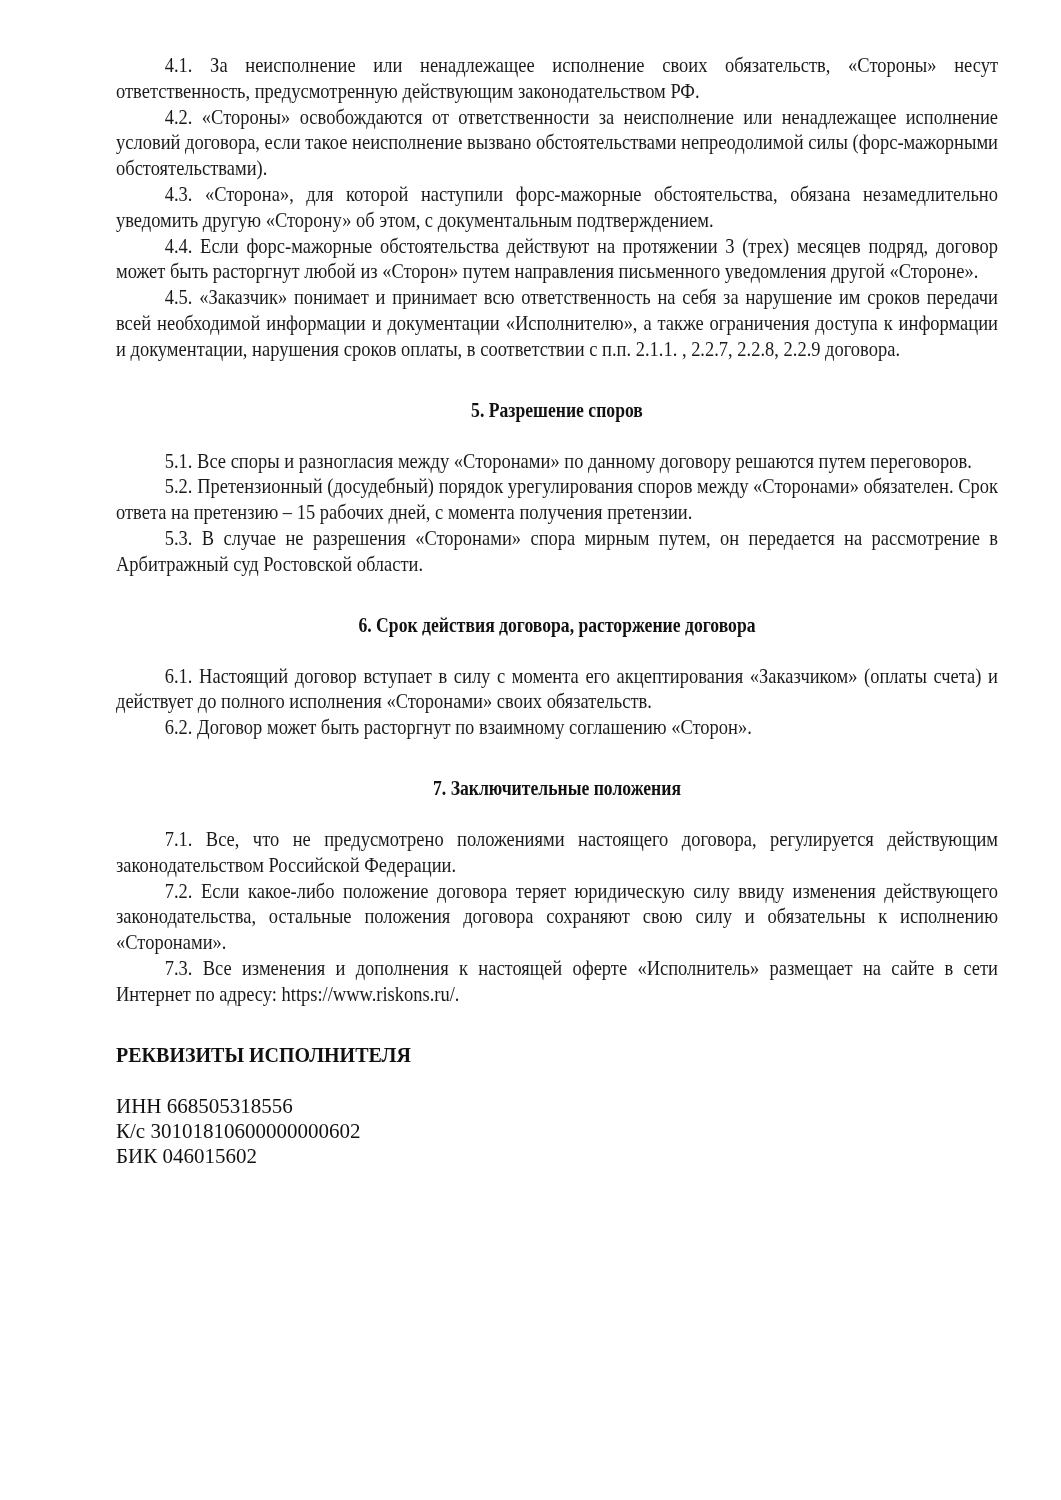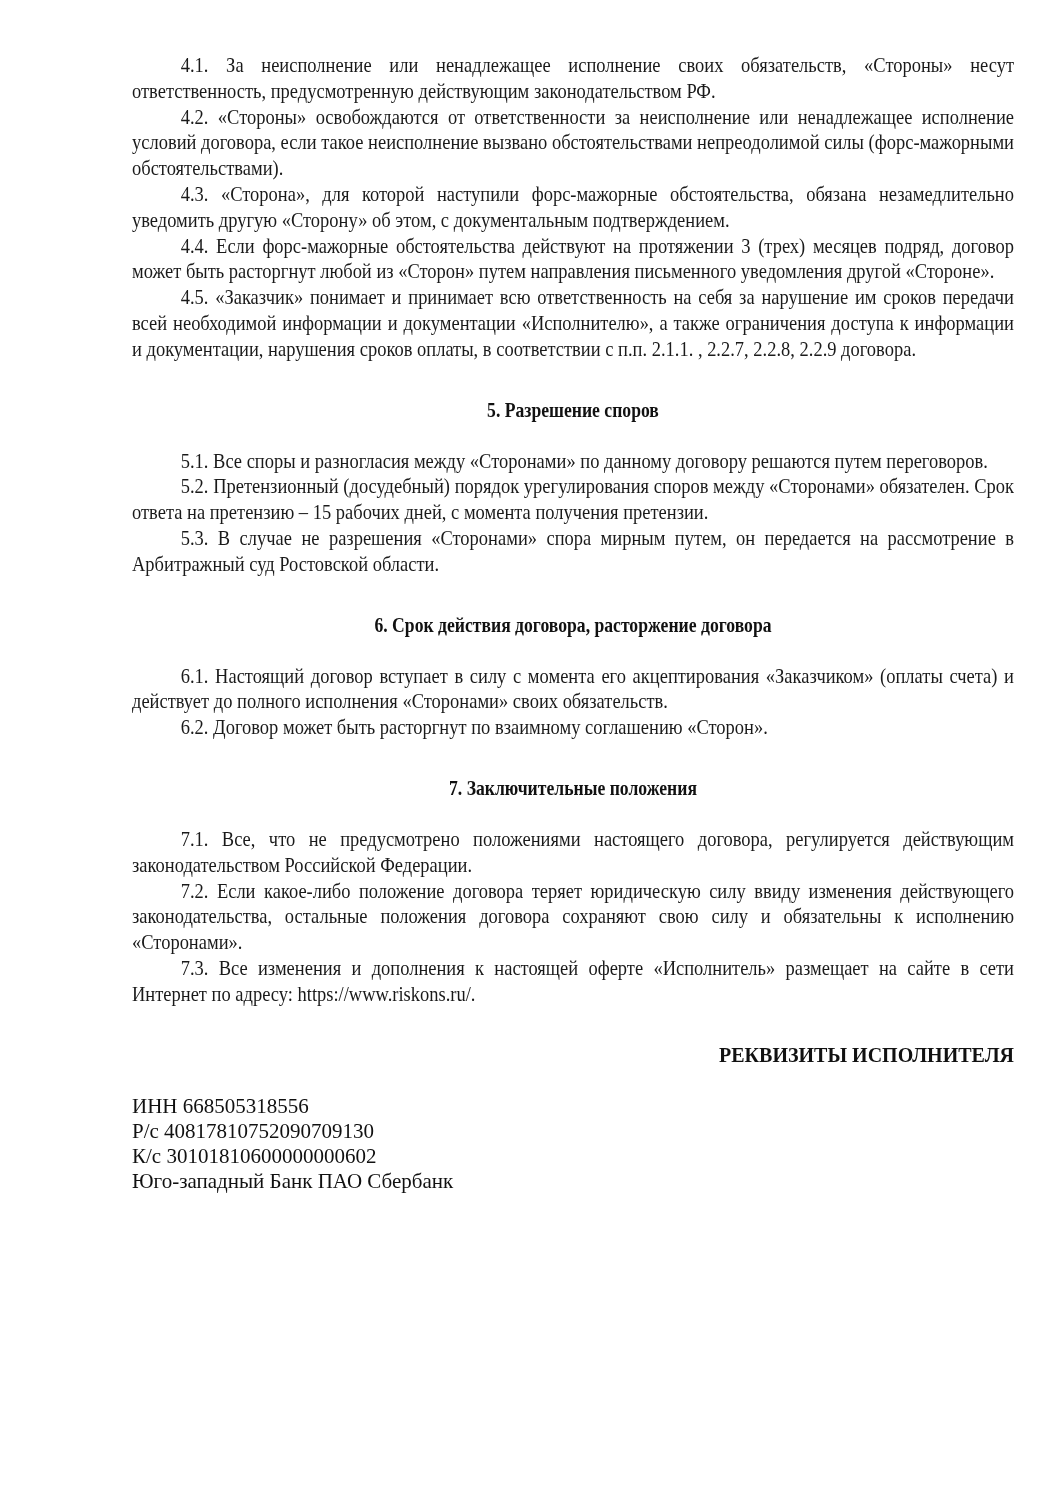--- a/index.html
+++ b/index.html
@@ -1,32 +1,32 @@
 <!DOCTYPE html>
 <html><head>
 <meta charset="utf-8">
 <style>
   html, body { margin: 0; padding: 0; background: #ffffff; }
   body { width: 1061px; height: 1500px; position: relative; overflow: hidden; }
   .page {
-    position: absolute; left: 132px; top: 52px; width: 882px;
+    position: absolute; left: 116px; top: 52px; width: 882px;
     font-family: "Liberation Serif", serif; color: #1a1a1a;
   }
   .cond {
     font-size: 22px; line-height: 25.8px; text-align: justify;
     transform: scaleX(0.84); transform-origin: left top; width: 1050px;
   }
   .cond p { margin: 0; text-indent: 58px; }
   .section-title {
     font-family: "Liberation Serif", serif; font-weight: bold; font-size: 21px;
     text-align: center; color: #111; margin: 0;
     transform: scaleX(0.84); transform-origin: center top;
   }
   .req { font-family: "Liberation Serif", serif; color: #111; font-size: 21px; line-height: 25.2px; }
-  .req-title { font-weight: bold; font-size: 20px; text-align: right; margin: 0; }
+  .req-title { font-weight: bold; font-size: 20px; text-align: left; margin: 0; }
   .req-name { font-weight: bold; font-size: 20px; margin: 0; }
   .req-line { margin: 0; }
 </style>
 </head>
 <body>
 
 <div class="page">
 
   <div class="cond">
     <p>4.1. За неисполнение или ненадлежащее исполнение своих обязательств, «Стороны» несут ответственность, предусмотренную действующим законодательством РФ.</p>
@@ -53,19 +53,18 @@
   <div class="cond" style="margin-top:25px;">
     <p>7.1. Все, что не предусмотрено положениями настоящего договора, регулируется действующим законодательством Российской Федерации.</p>
     <p>7.2. Если какое-либо положение договора теряет юридическую силу ввиду изменения действующего законодательства, остальные положения договора сохраняют свою силу и обязательны к исполнению «Сторонами».</p>
     <p>7.3. Все изменения и дополнения к настоящей оферте «Исполнитель» размещает на сайте в сети Интернет по адресу: https://www.riskons.ru/.</p>
   </div>
 
   <div class="req">
     <h2 class="req-title" style="margin-top:36px;">РЕКВИЗИТЫ ИСПОЛНИТЕЛЯ</h2>
     <div style="margin-top:26px;">
       <p class="req-line">ИНН 668505318556</p>
-      <p class="req-line">Р/с 40817810752090709130</p>
       <p class="req-line">К/с 30101810600000000602</p>
-      <p class="req-line">Юго-западный Банк ПАО Сбербанк</p>
+      <p class="req-line">БИК 046015602</p>
     </div>
   </div>
 
 </div>
 
 </body></html>

